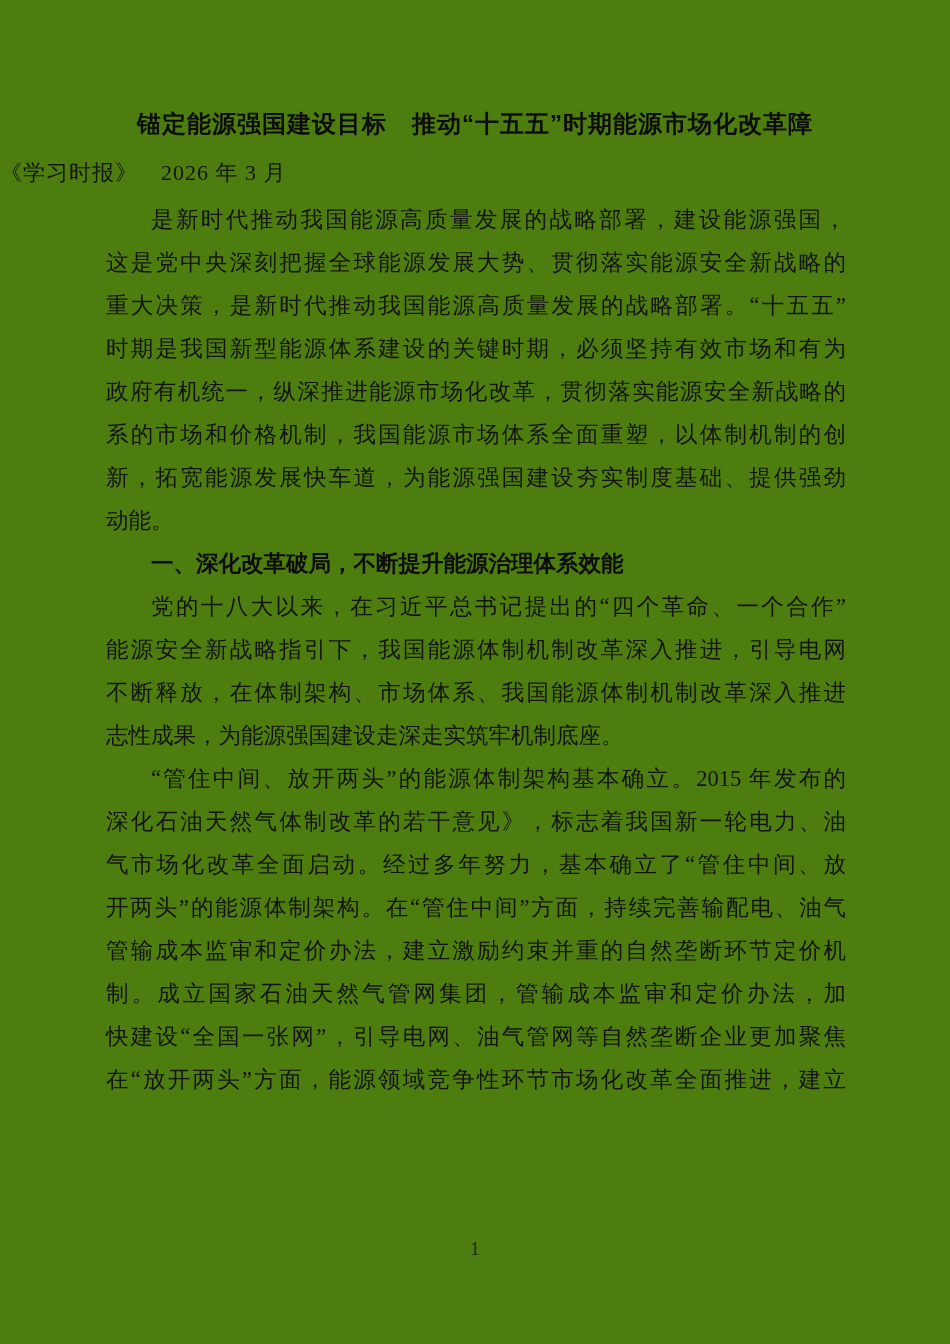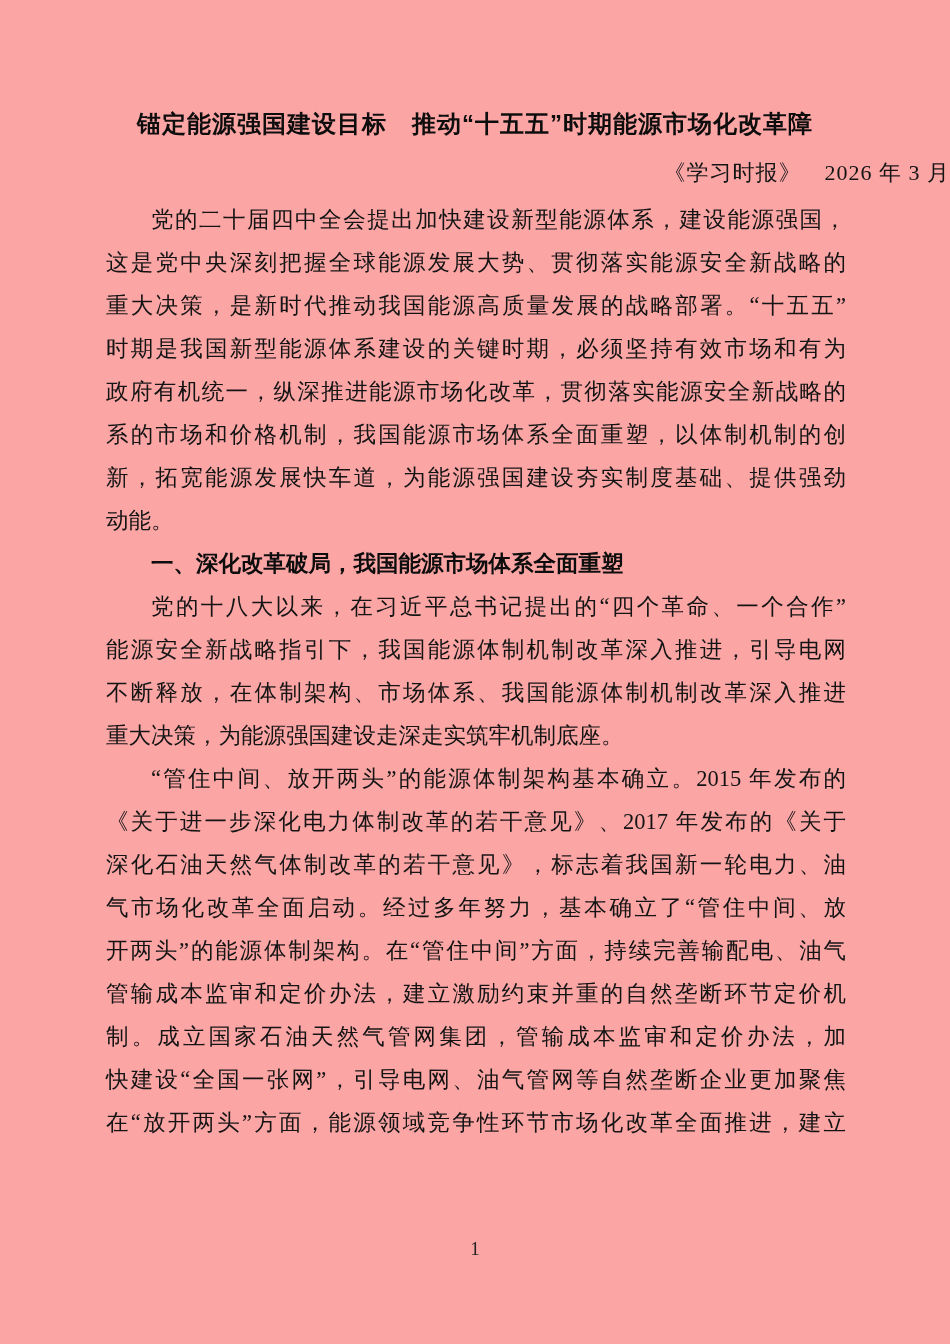--- a/index.html
+++ b/index.html
@@ -4,21 +4,21 @@
 <style>
   html, body {
     margin: 0;
     padding: 0;
     background: #ffffff;
   }
   .page {
     position: relative;
     width: 950px;
     height: 1344px;
-    background: #fca5a5;
+    background: #4d7c0f;
     color: #111111;
     font-family: "Liberation Serif", serif;
     overflow: hidden;
   }
   .doc-title {
     position: absolute;
     top: 108px;
     left: 0;
     right: 0;
     text-align: center;
@@ -26,21 +26,21 @@
     font-weight: 700;
     font-size: 24px;
     letter-spacing: 1px;
     color: #0d0d0d;
   }
   .doc-byline {
     position: absolute;
     top: 158px;
     left: 0;
     right: 0;
-    text-align: right;
+    text-align: left;
     font-size: 22px;
     letter-spacing: 1px;
     color: #141414;
   }
   .doc-body {
     position: absolute;
     top: 198px;
     left: 106px;
     width: 740px;
     font-size: 22.5px;
@@ -76,39 +76,38 @@
   }
 </style>
 </head>
 <body>
 
 <div class="page">
   <div class="doc-title">锚定能源强国建设目标　推动“十五五”时期能源市场化改革障</div>
   <div class="doc-byline">《学习时报》　2026 年 3 月</div>
   <div class="doc-body">
       <div class="paragraph">
-        <div class="line indent">党的二十届四中全会提出加快建设新型能源体系，建设能源强国，</div>
+        <div class="line indent">是新时代推动我国能源高质量发展的战略部署，建设能源强国，</div>
         <div class="line">这是党中央深刻把握全球能源发展大势、贯彻落实能源安全新战略的</div>
         <div class="line">重大决策，是新时代推动我国能源高质量发展的战略部署。“十五五”</div>
         <div class="line">时期是我国新型能源体系建设的关键时期，必须坚持有效市场和有为</div>
         <div class="line">政府有机统一，纵深推进能源市场化改革，贯彻落实能源安全新战略的</div>
         <div class="line">系的市场和价格机制，我国能源市场体系全面重塑，以体制机制的创</div>
         <div class="line">新，拓宽能源发展快车道，为能源强国建设夯实制度基础、提供强劲</div>
         <div class="line open">动能。</div>
       </div>
-      <div class="heading">一、深化改革破局，我国能源市场体系全面重塑</div>
+      <div class="heading">一、深化改革破局，不断提升能源治理体系效能</div>
       <div class="paragraph">
         <div class="line indent">党的十八大以来，在习近平总书记提出的“四个革命、一个合作”</div>
         <div class="line">能源安全新战略指引下，我国能源体制机制改革深入推进，引导电网</div>
         <div class="line">不断释放，在体制架构、市场体系、我国能源体制机制改革深入推进</div>
-        <div class="line open">重大决策，为能源强国建设走深走实筑牢机制底座。</div>
+        <div class="line open">志性成果，为能源强国建设走深走实筑牢机制底座。</div>
       </div>
       <div class="paragraph">
         <div class="line indent">“管住中间、放开两头”的能源体制架构基本确立。2015 年发布的</div>
-        <div class="line">《关于进一步深化电力体制改革的若干意见》、2017 年发布的《关于</div>
         <div class="line">深化石油天然气体制改革的若干意见》，标志着我国新一轮电力、油</div>
         <div class="line">气市场化改革全面启动。经过多年努力，基本确立了“管住中间、放</div>
         <div class="line">开两头”的能源体制架构。在“管住中间”方面，持续完善输配电、油气</div>
         <div class="line">管输成本监审和定价办法，建立激励约束并重的自然垄断环节定价机</div>
         <div class="line">制。成立国家石油天然气管网集团，管输成本监审和定价办法，加</div>
         <div class="line">快建设“全国一张网”，引导电网、油气管网等自然垄断企业更加聚焦</div>
         <div class="line">在“放开两头”方面，能源领域竞争性环节市场化改革全面推进，建立</div>
       </div>
     </div>
   <div class="page-number">1</div>

